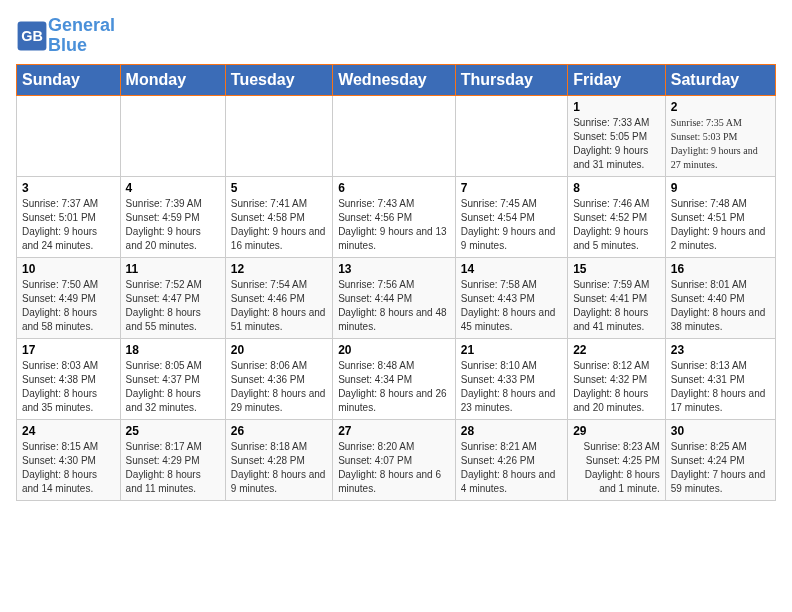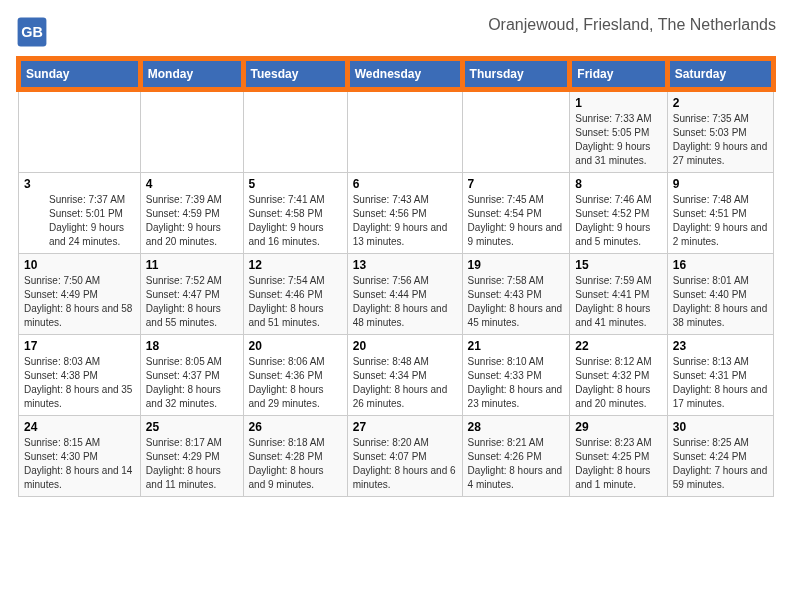--- a/index.html
+++ b/index.html
@@ -48,23 +48,23 @@
     table {
       width: 100%;
       border-collapse: collapse;
       font-size: 11px;
     }
     thead tr th {
       background-color: #3b6cb7;
       color: #fff;
       text-align: left;
       padding: 6px 5px;
-      font-size: 12px;
+      font-size: 16px;
       font-weight: bold;
-      border: 5px solid #f97316;
+      border: 1px solid #f97316;
     }
     tbody tr td {
       vertical-align: top;
       border: 1px solid #ccc;
       padding: 4px 5px;
       min-height: 80px;
       height: 80px;
       background: #fff;
     }
     tbody tr:nth-child(odd) td {
@@ -86,23 +86,28 @@
   </style>
 </head>
 <body>
 
 <div class="header-section">
   <div class="logo">
     <svg class="logo-icon" viewBox="0 0 40 40" xmlns="http://www.w3.org/2000/svg">
       <rect x="2" y="2" width="36" height="36" rx="4" fill="#3b6cb7"></rect>
       <text x="20" y="26" text-anchor="middle" fill="white" font-size="18" font-weight="bold" font-family="Arial">GB</text>
     </svg>
+    <div>
+      <div class="logo-text">
+        <span>General</span><br>
+        <span style="color:#4a90d9">Blue</span>
+      </div>
+    </div>
   </div>
   <div class="title-block">
-    <div class="subtitle">Oranjewoud, Friesland, The Netherlands</div>
   </div>
 </div>
 
 <table>
   <thead>
     <tr>
     <th>Sunday</th>
         <th>Monday</th>
         <th>Tuesday</th>
         <th>Wednesday</th>
@@ -119,29 +124,29 @@
         <td class="empty-cell"></td>
         <td class="empty-cell"></td>
         <td>
           <div class="day-number">1</div>
           <div class="day-info" style="white-space: pre-line;">Sunrise: 7:33 AM
 Sunset: 5:05 PM
 Daylight: 9 hours and 31 minutes.</div>
         </td>
         <td>
           <div class="day-number">2</div>
-          <div class="day-info" style="white-space: pre-line;">Sunrise: 7:35 AM
+          <div class="day-info" style="white-space: pre-line; font-family: Liberation Serif, serif;">Sunrise: 7:35 AM
 Sunset: 5:03 PM
 Daylight: 9 hours and 27 minutes.</div>
         </td>
       </tr>
       <tr>
         <td>
           <div class="day-number">3</div>
-          <div class="day-info" style="white-space: pre-line; margin-left: 25px;">Sunrise: 7:37 AM
+          <div class="day-info" style="white-space: pre-line;">Sunrise: 7:37 AM
 Sunset: 5:01 PM
 Daylight: 9 hours and 24 minutes.</div>
         </td>
         <td>
           <div class="day-number">4</div>
           <div class="day-info" style="white-space: pre-line;">Sunrise: 7:39 AM
 Sunset: 4:59 PM
 Daylight: 9 hours and 20 minutes.</div>
         </td>
         <td>
@@ -194,21 +199,21 @@
 Sunset: 4:46 PM
 Daylight: 8 hours and 51 minutes.</div>
         </td>
         <td>
           <div class="day-number">13</div>
           <div class="day-info" style="white-space: pre-line;">Sunrise: 7:56 AM
 Sunset: 4:44 PM
 Daylight: 8 hours and 48 minutes.</div>
         </td>
         <td>
-          <div class="day-number">19</div>
+          <div class="day-number">14</div>
           <div class="day-info" style="white-space: pre-line;">Sunrise: 7:58 AM
 Sunset: 4:43 PM
 Daylight: 8 hours and 45 minutes.</div>
         </td>
         <td>
           <div class="day-number">15</div>
           <div class="day-info" style="white-space: pre-line;">Sunrise: 7:59 AM
 Sunset: 4:41 PM
 Daylight: 8 hours and 41 minutes.</div>
         </td>
@@ -289,21 +294,21 @@
 Daylight: 8 hours and 6 minutes.</div>
         </td>
         <td>
           <div class="day-number">28</div>
           <div class="day-info" style="white-space: pre-line;">Sunrise: 8:21 AM
 Sunset: 4:26 PM
 Daylight: 8 hours and 4 minutes.</div>
         </td>
         <td>
           <div class="day-number">29</div>
-          <div class="day-info" style="white-space: pre-line;">Sunrise: 8:23 AM
+          <div class="day-info" style="white-space: pre-line; text-align: right;">Sunrise: 8:23 AM
 Sunset: 4:25 PM
 Daylight: 8 hours and 1 minute.</div>
         </td>
         <td>
           <div class="day-number">30</div>
           <div class="day-info" style="white-space: pre-line;">Sunrise: 8:25 AM
 Sunset: 4:24 PM
 Daylight: 7 hours and 59 minutes.</div>
         </td>
       </tr>

